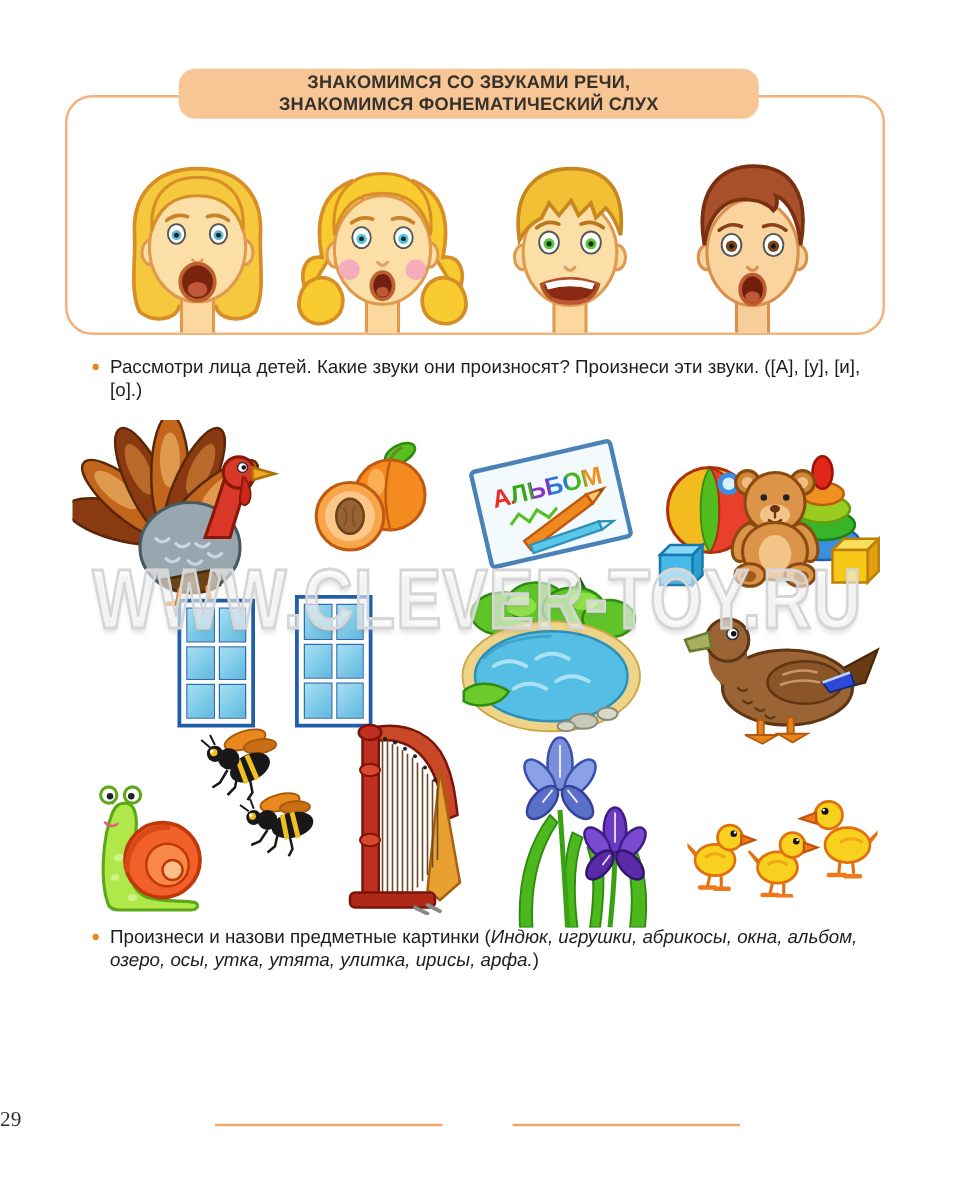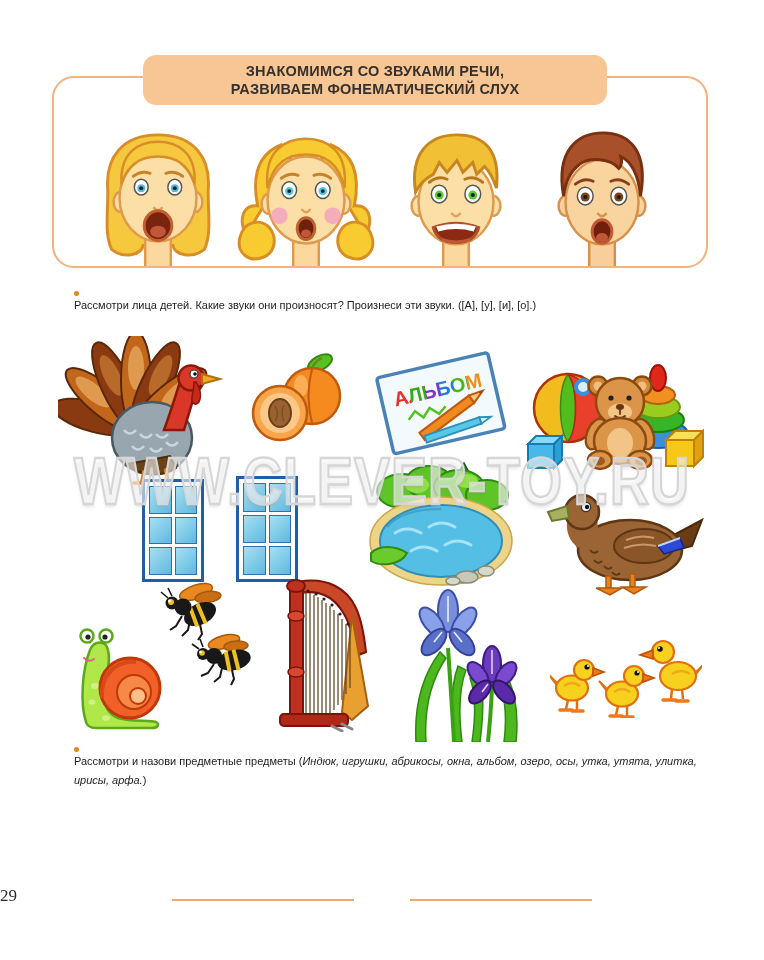--- a/index.html
+++ b/index.html
@@ -1,31 +1,31 @@
 <!DOCTYPE html>
 <html><head>
 <meta charset="utf-8">
 <style>
   html,body{margin:0;padding:0;background:#ffffff;}
   .page{position:relative;width:764px;height:960px;background:#fff;overflow:hidden;
         font-family:"Liberation Sans",sans-serif;color:#1d1d1d;}
 
   
-  .badge{position:absolute;left:143px;top:55px;width:464px;height:50px;background:#F8C694;
+  .badge{position:absolute;left:143px;top:55px;width:464px;height:40px;background:#F8C694;
          border-radius:13px;z-index:3;display:flex;flex-direction:column;justify-content:center;
          align-items:center;text-align:center;}
   .badge div{font-weight:bold;font-size:14.5px;line-height:18px;color:#35322e;letter-spacing:.2px;}
 
   
   .faces-panel{position:absolute;left:52px;top:76px;width:656px;height:192px;background:#fff;
                border:2px solid #F2B27C;border-radius:22px;box-sizing:border-box;overflow:hidden;z-index:1;}
   .face{position:absolute;top:48px;width:148px;height:145px;}
 
   
-  .task{display:flex;align-items:flex-start;font-size:11px;line-height:19.4px;flex-direction:column;}
+  .task{display:flex;align-items:flex-start;font-size:15px;line-height:19.4px;}
   .dot{flex:none;width:5px;height:5px;border-radius:50%;background:#E8861E;margin:7px 9px 0 0;}
   .task em{font-style:italic;}
   #task1{position:absolute;left:74px;top:284px;width:636px;}
   .tasks-bottom{position:absolute;left:74px;top:740px;width:640px;}
   .tasks-bottom .task{margin-bottom:4px;}
 
   
   .pic{position:absolute;}
   #turkey{left:58px;top:336px;width:186px;height:150px;}
   #apricots{left:246px;top:350px;width:104px;height:98px;}
@@ -57,21 +57,21 @@
   .pagenum{position:absolute;left:0;top:886px;width:764px;
            font-family:"Liberation Serif",serif;font-size:17px;color:#2c2c2c;}
 </style>
 </head>
 <body>
 
 <div class="page">
 
   <div class="badge">
     <div>ЗНАКОМИМСЯ СО ЗВУКАМИ РЕЧИ,</div>
-    <div>РАЗВИВАЕМ ФОНЕМАТИЧЕСКИЙ СЛУХ</div>
+    <div>ЗНАКОМИМСЯ ФОНЕМАТИЧЕСКИЙ СЛУХ</div>
   </div>
 
   <div class="faces-panel">
 
     <svg class="face" style="left:30px" viewBox="0 0 150 145">
       <path d="M75,8 C38,8 22,32 24,62 C25,82 20,108 28,124 C40,134 58,130 60,120 L90,120 C92,130 110,134 122,124 C130,108 125,82 126,62 C128,32 112,8 75,8 Z" fill="#F6C83E" stroke="#D88E26" stroke-width="3"></path>
       <rect x="62" y="110" width="26" height="35" fill="#FBD99E" stroke="#E09A4E" stroke-width="2.5"></rect>
       <ellipse cx="37" cy="76" rx="7" ry="10" fill="#FCDFA6" stroke="#E09A4E" stroke-width="2.5"></ellipse>
       <ellipse cx="113" cy="76" rx="7" ry="10" fill="#FCDFA6" stroke="#E09A4E" stroke-width="2.5"></ellipse>
       <ellipse cx="75" cy="72" rx="39" ry="44" fill="#FCDFA6" stroke="#E09A4E" stroke-width="2.5"></ellipse>
@@ -494,21 +494,21 @@
       <path d="M122,69 l-1,10 M132,69 l1,10" stroke="#E07010" stroke-width="2.5"></path>
       <path d="M113,80 h13 M126,81 h12" stroke="#F07818" stroke-width="3.5" stroke-linecap="round"></path>
     </g>
   </svg>
 
   <div class="watermark">WWW.CLEVER-TOY.RU</div>
 
   <div class="tasks-bottom">
     <div class="task">
       <span class="dot"></span>
-      <span><span>Рассмотри и назови предметные предметы (</span><em>Индюк, игрушки, абрикосы, окна, альбом, озеро, осы, утка, утята, улитка, ирисы, арфа.</em><span>)</span></span>
+      <span><span>Произнеси и назови предметные картинки (</span><em>Индюк, игрушки, абрикосы, окна, альбом, озеро, осы, утка, утята, улитка, ирисы, арфа.</em><span>)</span></span>
     </div>
   </div>
 
   <div class="rule" id="rule-l"></div>
   <div class="rule" id="rule-r"></div>
   <div class="pagenum">29</div>
 
 </div>
 
 </body></html>

